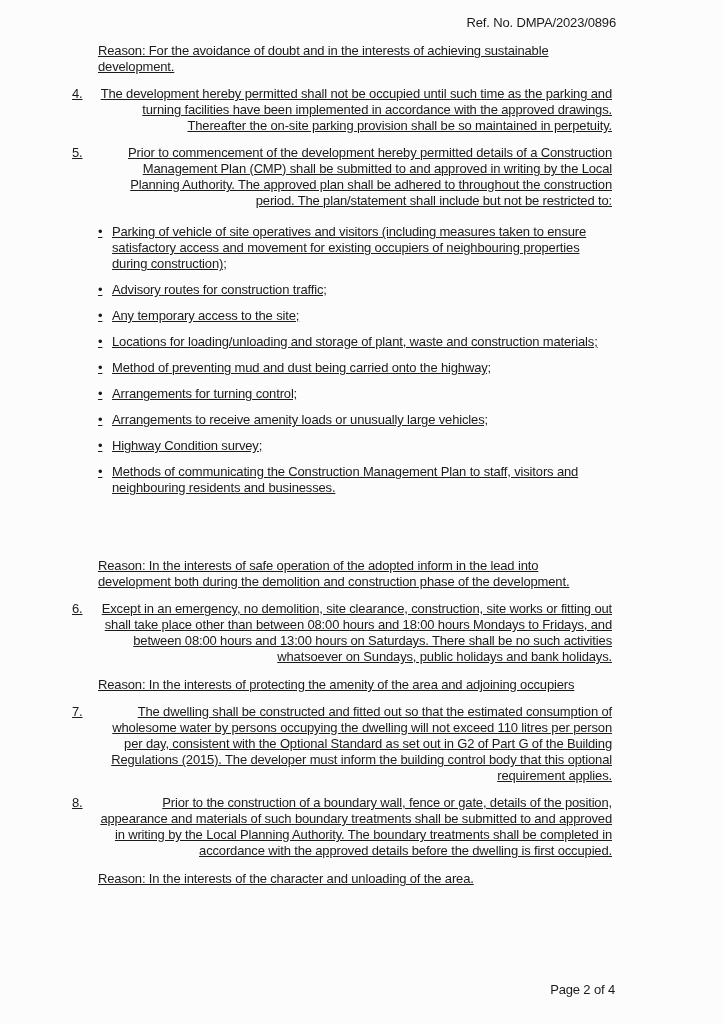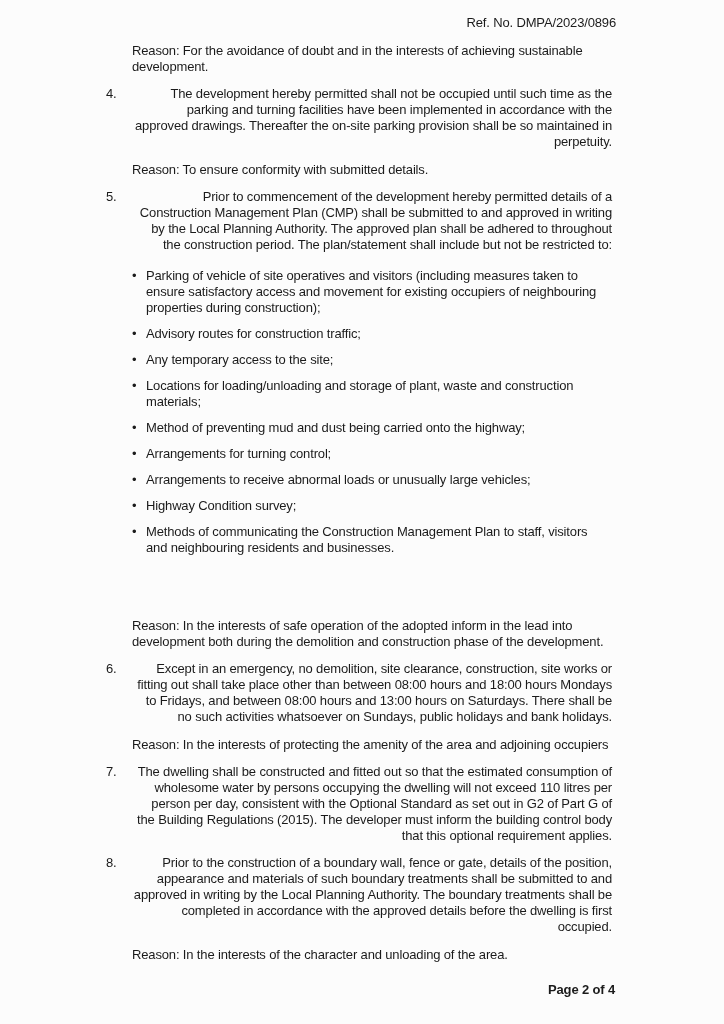--- a/index.html
+++ b/index.html
@@ -21,21 +21,22 @@
     width: 648px;
     height: 1024px;
     overflow: hidden;
     box-sizing: border-box;
   }
   .ref {
     text-align: right;
     padding: 15px 32px 0 0;
   }
   .doc {
-    margin: 0 36px 0 106px;
+    margin: 0 36px 0 72px;
+    text-decoration: underline;
   }
   p {
     margin: 0;
   }
   .reason {
     margin: 12px 0 0 26px;
   }
   .cond {
     display: flex;
     margin-top: 11px;
@@ -65,39 +66,37 @@
   .bullet .btxt {
     flex: 1;
   }
   .gap-lg {
     margin-top: 62px;
   }
   .page-num {
     position: absolute;
     right: 33px;
     bottom: 26px;
-    font-weight: bold;
   }
 </style>
 </head>
 <body>
 
 <div class="page">
 
   <div class="ref">Ref. No. DMPA/2023/0896</div>
 
   <div class="doc">
 
     <p class="reason">Reason: For the avoidance of doubt and in the interests of achieving sustainable development.</p>
 
     <div class="cond">
       <div class="num">4.</div>
       <div class="body">The development hereby permitted shall not be occupied until such time as the parking and turning facilities have been implemented in accordance with the approved drawings. Thereafter the on-site parking provision shall be so maintained in perpetuity.</div>
     </div>
-    <p class="reason">Reason: To ensure conformity with submitted details.</p>
 
     <div class="cond">
       <div class="num">5.</div>
       <div class="body">Prior to commencement of the development hereby permitted details of a Construction Management Plan (CMP) shall be submitted to and approved in writing by the Local Planning Authority. The approved plan shall be adhered to throughout the construction period. The plan/statement shall include but not be restricted to:</div>
     </div>
 
     <div class="bullets">
       <div class="bullet">
         <span class="dot">•</span>
         <span class="btxt">Parking of vehicle of site operatives and visitors (including measures taken to ensure satisfactory access and movement for existing occupiers of neighbouring properties during construction);</span>
@@ -117,21 +116,21 @@
       <div class="bullet">
         <span class="dot">•</span>
         <span class="btxt">Method of preventing mud and dust being carried onto the highway;</span>
       </div>
       <div class="bullet">
         <span class="dot">•</span>
         <span class="btxt">Arrangements for turning control;</span>
       </div>
       <div class="bullet">
         <span class="dot">•</span>
-        <span class="btxt">Arrangements to receive abnormal loads or unusually large vehicles;</span>
+        <span class="btxt">Arrangements to receive amenity loads or unusually large vehicles;</span>
       </div>
       <div class="bullet">
         <span class="dot">•</span>
         <span class="btxt">Highway Condition survey;</span>
       </div>
       <div class="bullet">
         <span class="dot">•</span>
         <span class="btxt">Methods of communicating the Construction Management Plan to staff, visitors and neighbouring residents and businesses.</span>
       </div>
     </div>

